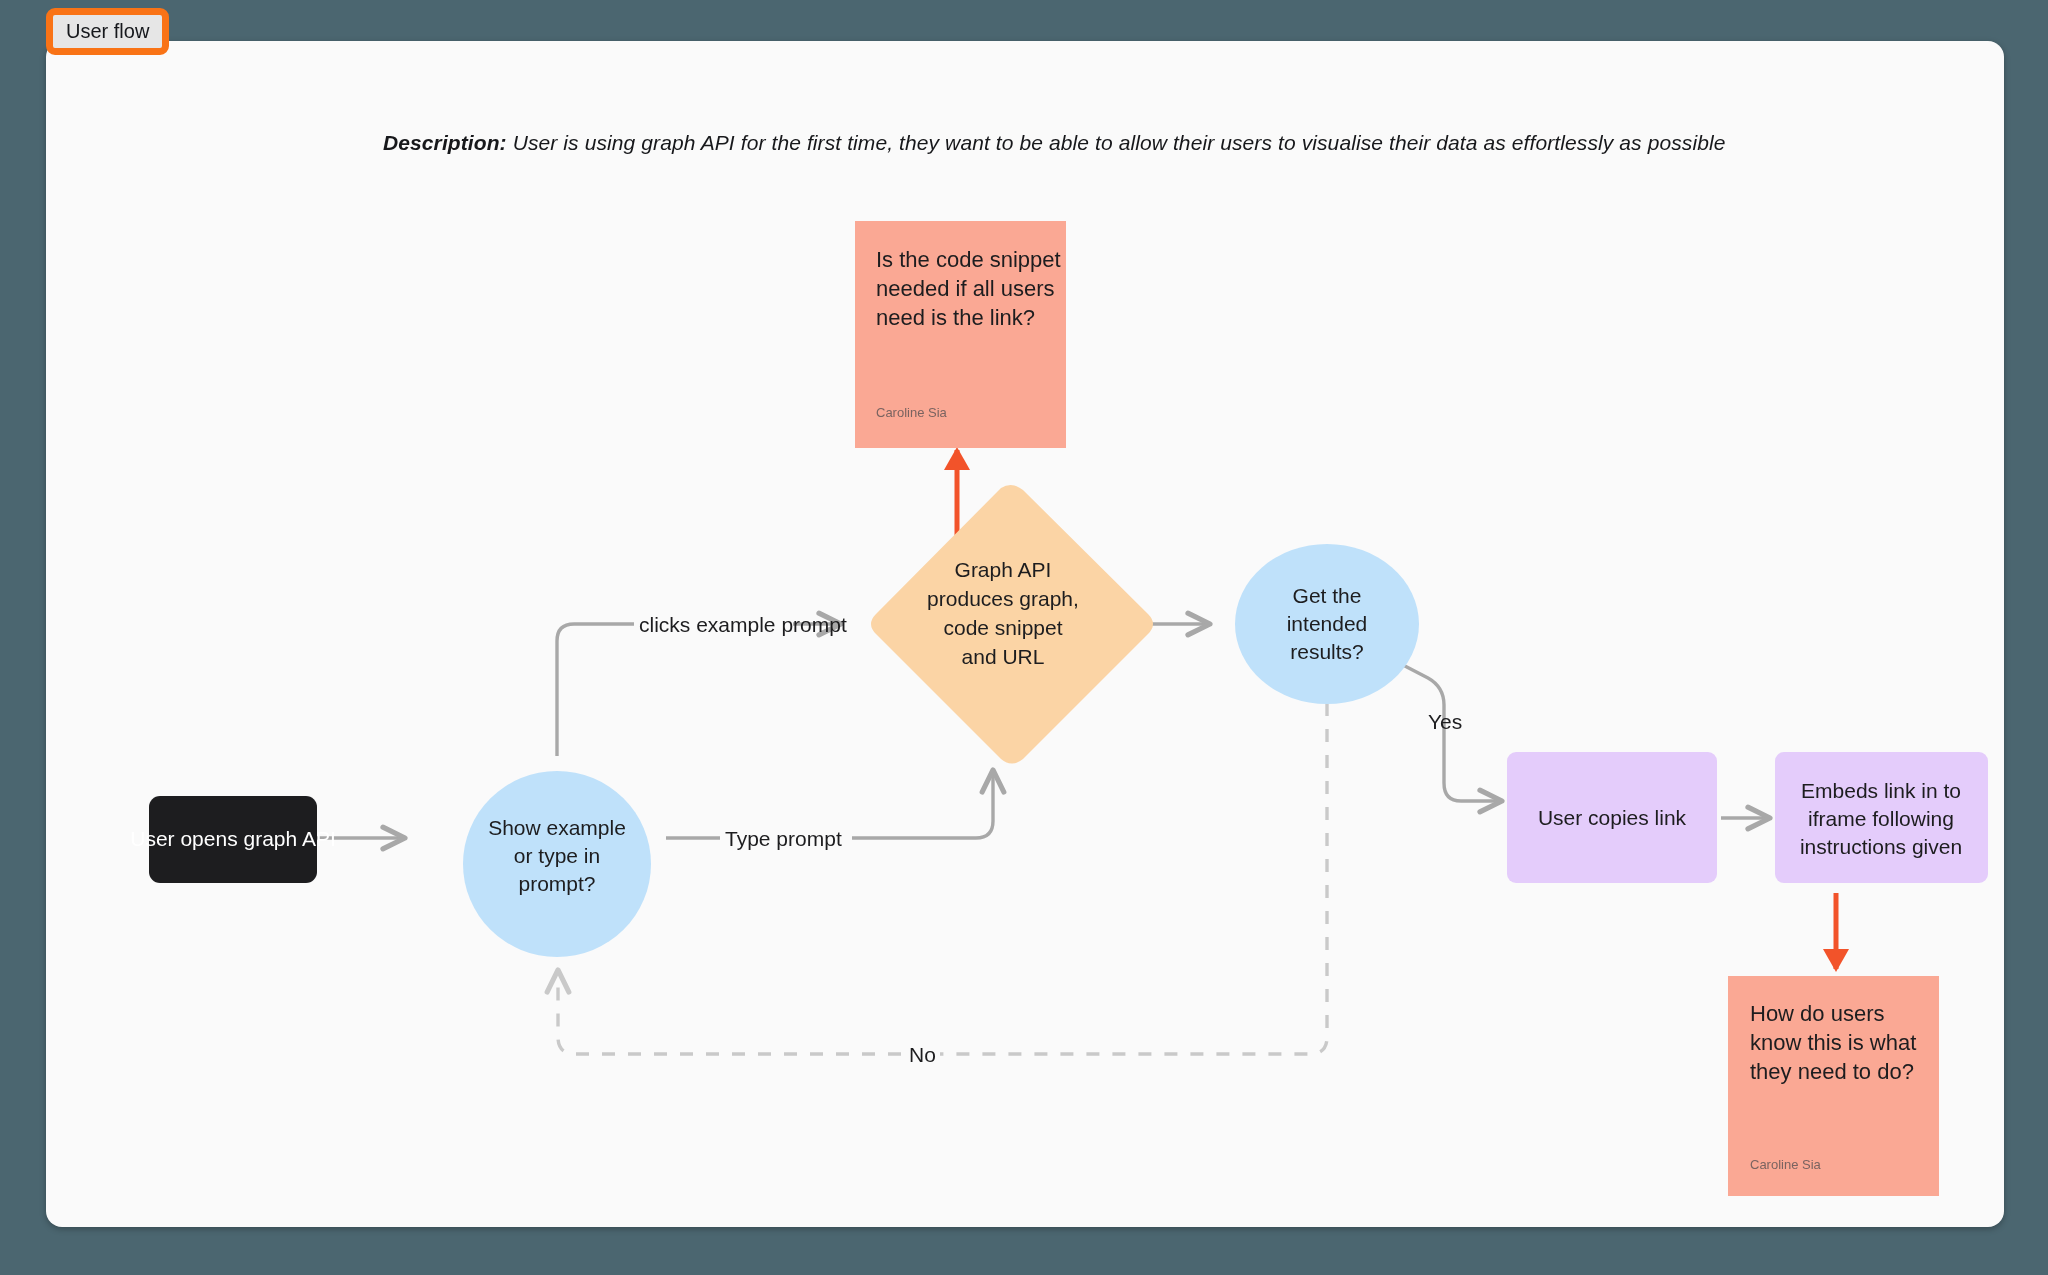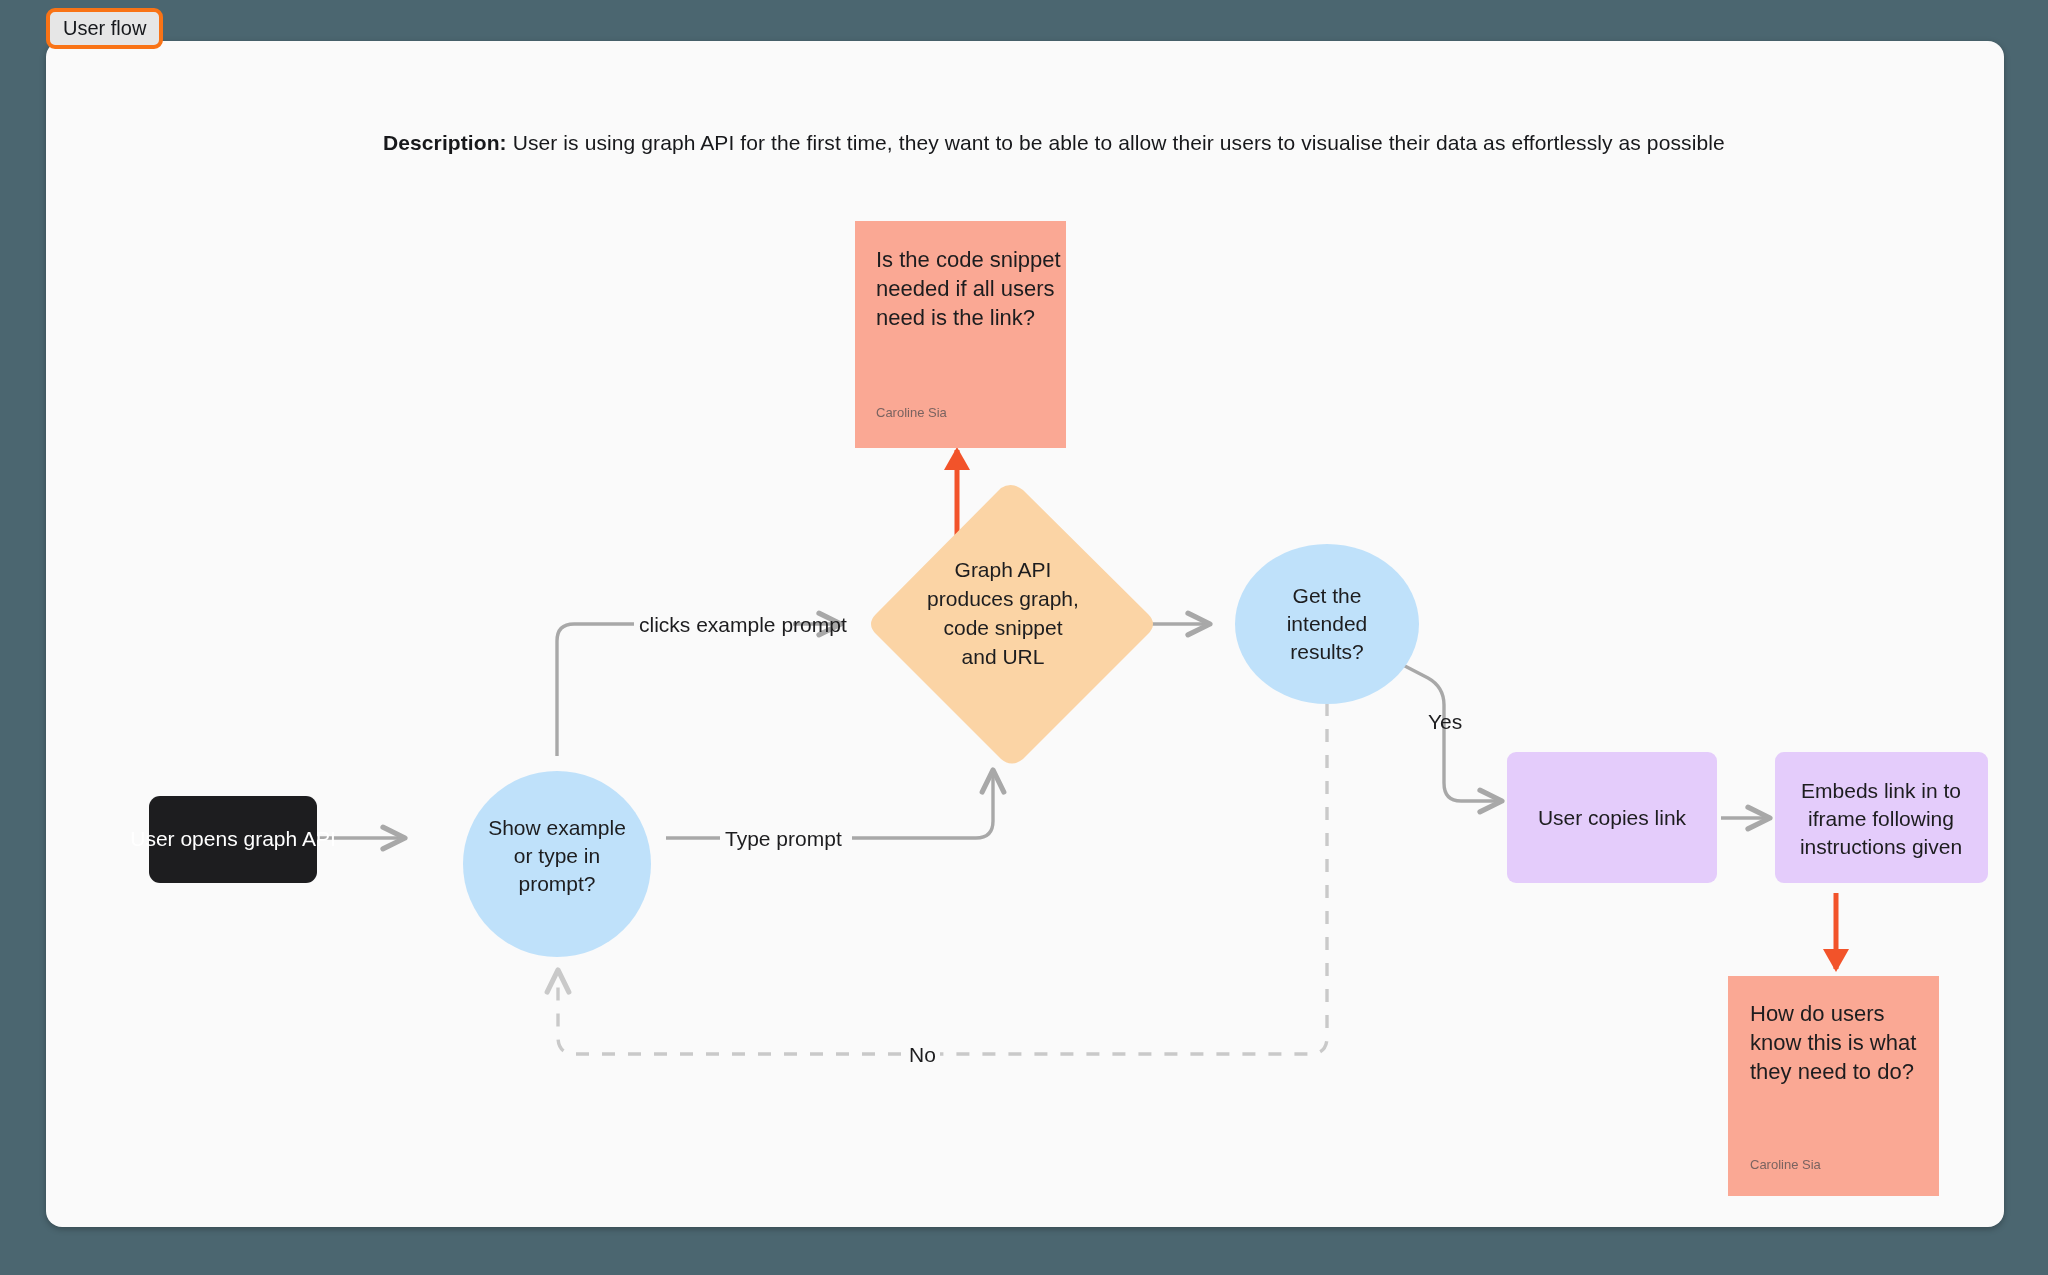--- a/index.html
+++ b/index.html
@@ -14,21 +14,21 @@
   #app {
     position: relative;
     width: 2048px; height: 1275px;
     background: #4b6670;
   }
   
   #frame-label {
     position: absolute;
     left: 46px; top: 8px;
     background: #e6e6e6;
-    border: 4px solid #f97316;
+    border: 7px solid #f97316;
     border-radius: 9px;
     padding: 5px 13px 6px 13px;
     font-size: 20px;
     color: #16181c;
     line-height: 1.1;
     white-space: nowrap;
     z-index: 5;
   }
   
   #canvas {
@@ -40,20 +40,21 @@
     box-shadow: 0 2px 6px rgba(0,0,0,0.28);
     overflow: hidden;
   }
   #description {
     position: absolute;
     left: 337px; top: 90px;
     font-size: 21px;
     color: #17181b;
     white-space: nowrap;
     letter-spacing: 0.1px;
+    font-style: italic;
   }
   #description .desc-label { font-weight: bold; }
 
   
   #flow { position: absolute; left: 0; top: 0; width: 1958px; height: 1186px; }
 
   .node-text {
     font-family: "Liberation Sans", sans-serif;
     font-size: 21px;
     fill: #1d1d1f;

